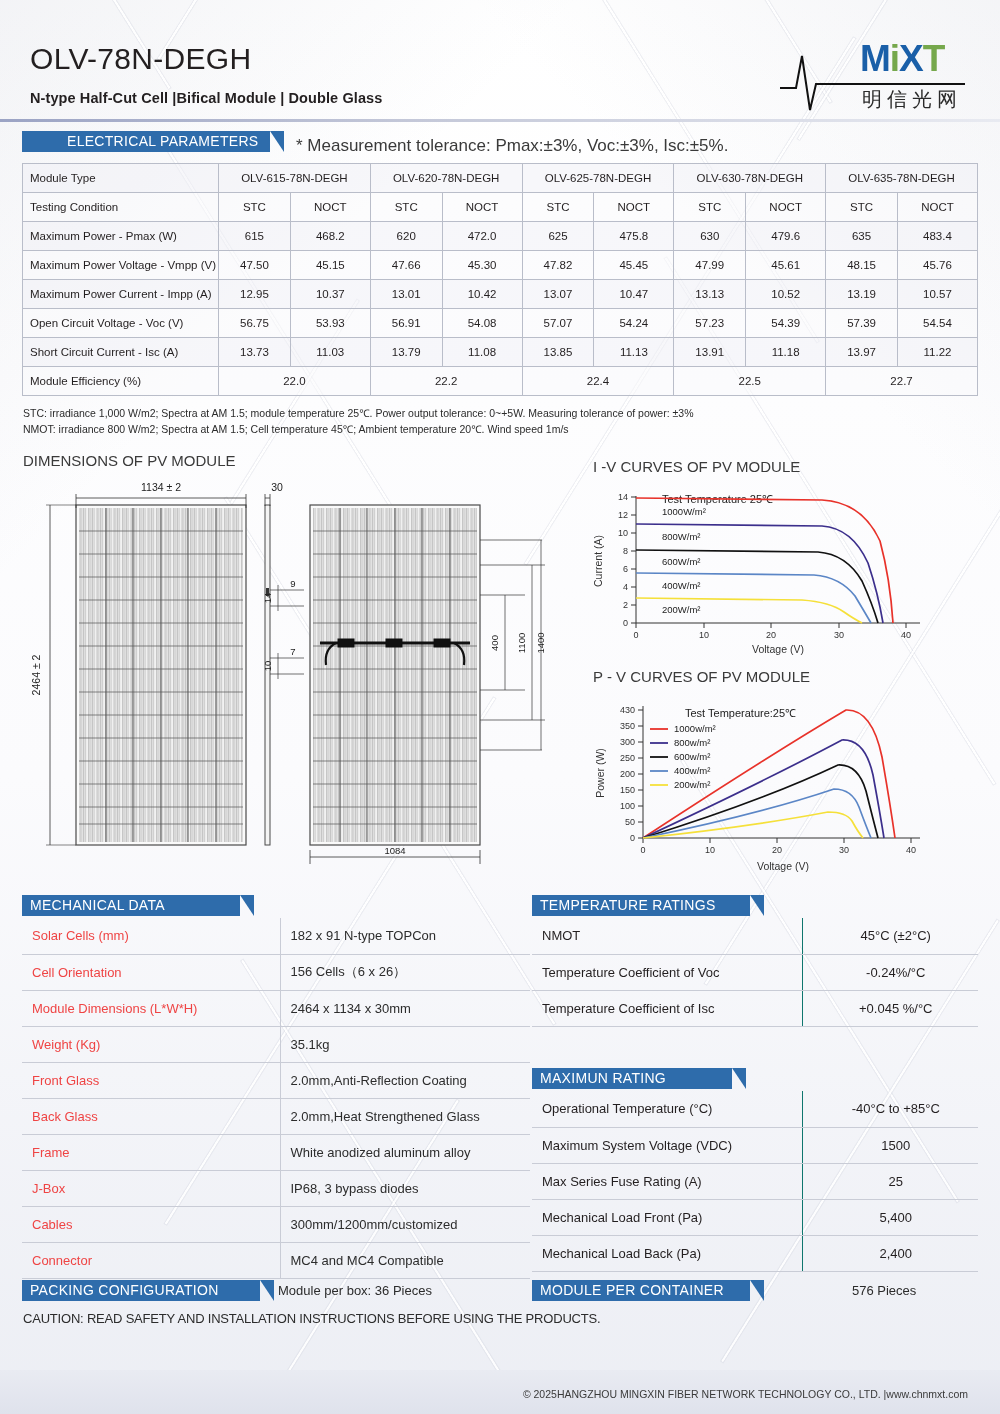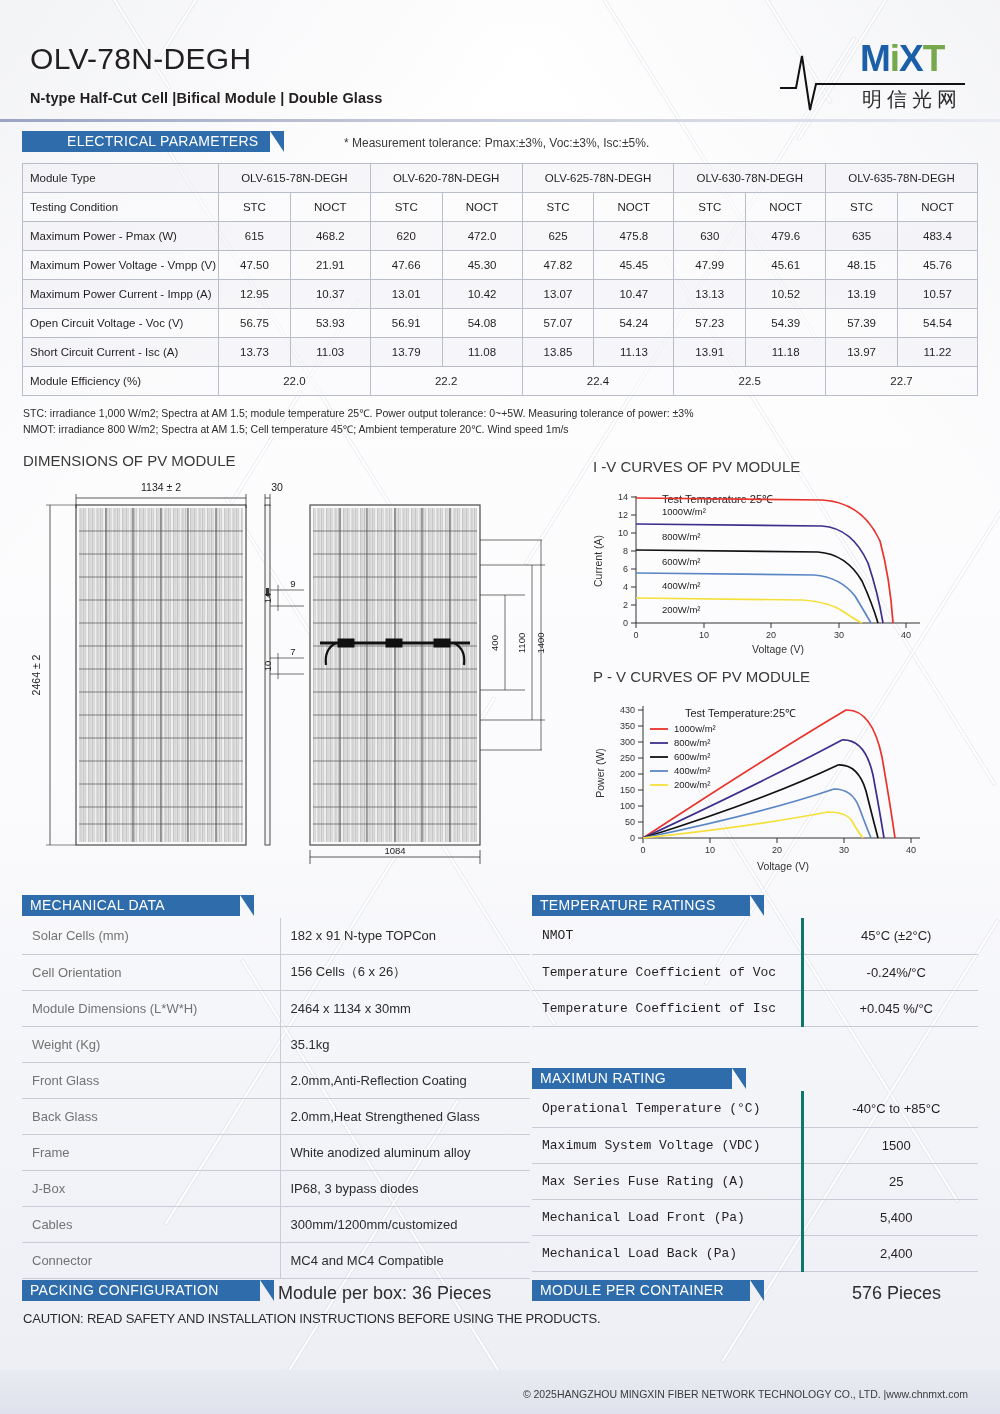--- a/index.html
+++ b/index.html
@@ -39,45 +39,45 @@
   .logo-text .b { color:#1a5fa8; }
   .logo-text .g { color:#76a84c; }
   .logo-cn { position:absolute; left:82px; top:48px; font-size:20px; letter-spacing:5px; color:#2a2a2a; font-family:"DejaVu Sans", sans-serif; }
 
   
   .banner { position:absolute; height:21px; background:#2e6cab; color:#fff;
     font-size:14px; letter-spacing:.3px; line-height:21px; padding-left:8px; }
   .banner::after { content:""; position:absolute; right:-14px; top:0; width:0; height:0;
     border-style:solid; border-width:0 14px 21px 0; border-color:transparent #2e6cab transparent transparent; }
 
-  .note-tol { position:absolute; font-size:12px; color:#3a3a3a;margin-left:48px; }
+  .note-tol { position:absolute; font-size:17px; color:#3a3a3a; }
 
   
   table { border-collapse:collapse; font-size:11.5px; color:#231f20; }
   .etable { position:absolute; left:22px; top:163px; width:956px; }
   .etable td { border:1px solid #b9bdc9; height:29px; text-align:center; padding:0 2px; }
   .etable td.lbl { text-align:left; padding-left:7px; width:196px; }
   .etable tr:nth-child(odd) td { background:rgba(240,241,246,0.55); }
   .etable tr:nth-child(even) td { background:rgba(250,250,252,0.55); }
 
   .fnote { position:absolute; left:23px; font-size:10.5px; color:#2b2b2b; }
 
   .sec-h { position:absolute; font-size:15px; color:#3a3a3a; font-weight:400; }
 
   
   .mtable { position:absolute; font-size:13px; }
   .mtable td { height:36px; padding:0 10px; border-bottom:1px solid #c9ccd6; vertical-align:middle; }
-  .mtable td.k { width:258px; border-right:1px solid #c9ccd6; color:#737373; }
+  .mtable td.k { width:258px; border-right:1px solid #c9ccd6; color:#ef4444; }
   .mtable td.v { color:#2c2c2c; }
   .ttable { position:absolute; font-size:13px; }
   .ttable td { height:36px; padding:0 10px; border-bottom:1px solid #c9ccd6; vertical-align:middle; }
-  .ttable td.k { width:270px; border-right:3px solid #0f766e;font-family:Liberation Mono, monospace; }
+  .ttable td.k { width:270px; border-right:1px solid #0f766e; }
   .ttable td.v { text-align:center;padding-left:21px; }
 
-  .pack-val { position:absolute; font-size:18px; color:#2c2c2c; }
+  .pack-val { position:absolute; font-size:13px; color:#2c2c2c; }
   .caution { position:absolute; left:23px; top:1311px; font-size:13px; color:#2c2c2c; letter-spacing:-0.2px; }
 
   .foot-bar { position:absolute; left:0; bottom:0; width:1000px; height:44px;
     background: linear-gradient(180deg,#e9ebf2 0%, #dfe2ec 100%); }
   .foot-txt { position:absolute; right:32px; bottom:14px; font-size:10.5px; color:#3a3a3a; }
 
   
   .chart { position:absolute; }
   .axis-title { font-size:10.5px; fill:#333; font-family:"Liberation Sans", sans-serif; }
   .tick { font-size:9px; fill:#333; font-family:"Liberation Sans", sans-serif; }
@@ -163,21 +163,21 @@
       <td>625</td>
           <td>475.8</td>
       <td>630</td>
           <td>479.6</td>
       <td>635</td>
           <td>483.4</td>
     </tr>
     <tr>
       <td class="lbl">Maximum Power Voltage - Vmpp (V)</td>
       <td>47.50</td>
-          <td>21.91</td>
+          <td>45.15</td>
       <td>47.66</td>
           <td>45.30</td>
       <td>47.82</td>
           <td>45.45</td>
       <td>47.99</td>
           <td>45.61</td>
       <td>48.15</td>
           <td>45.76</td>
     </tr>
     <tr>

